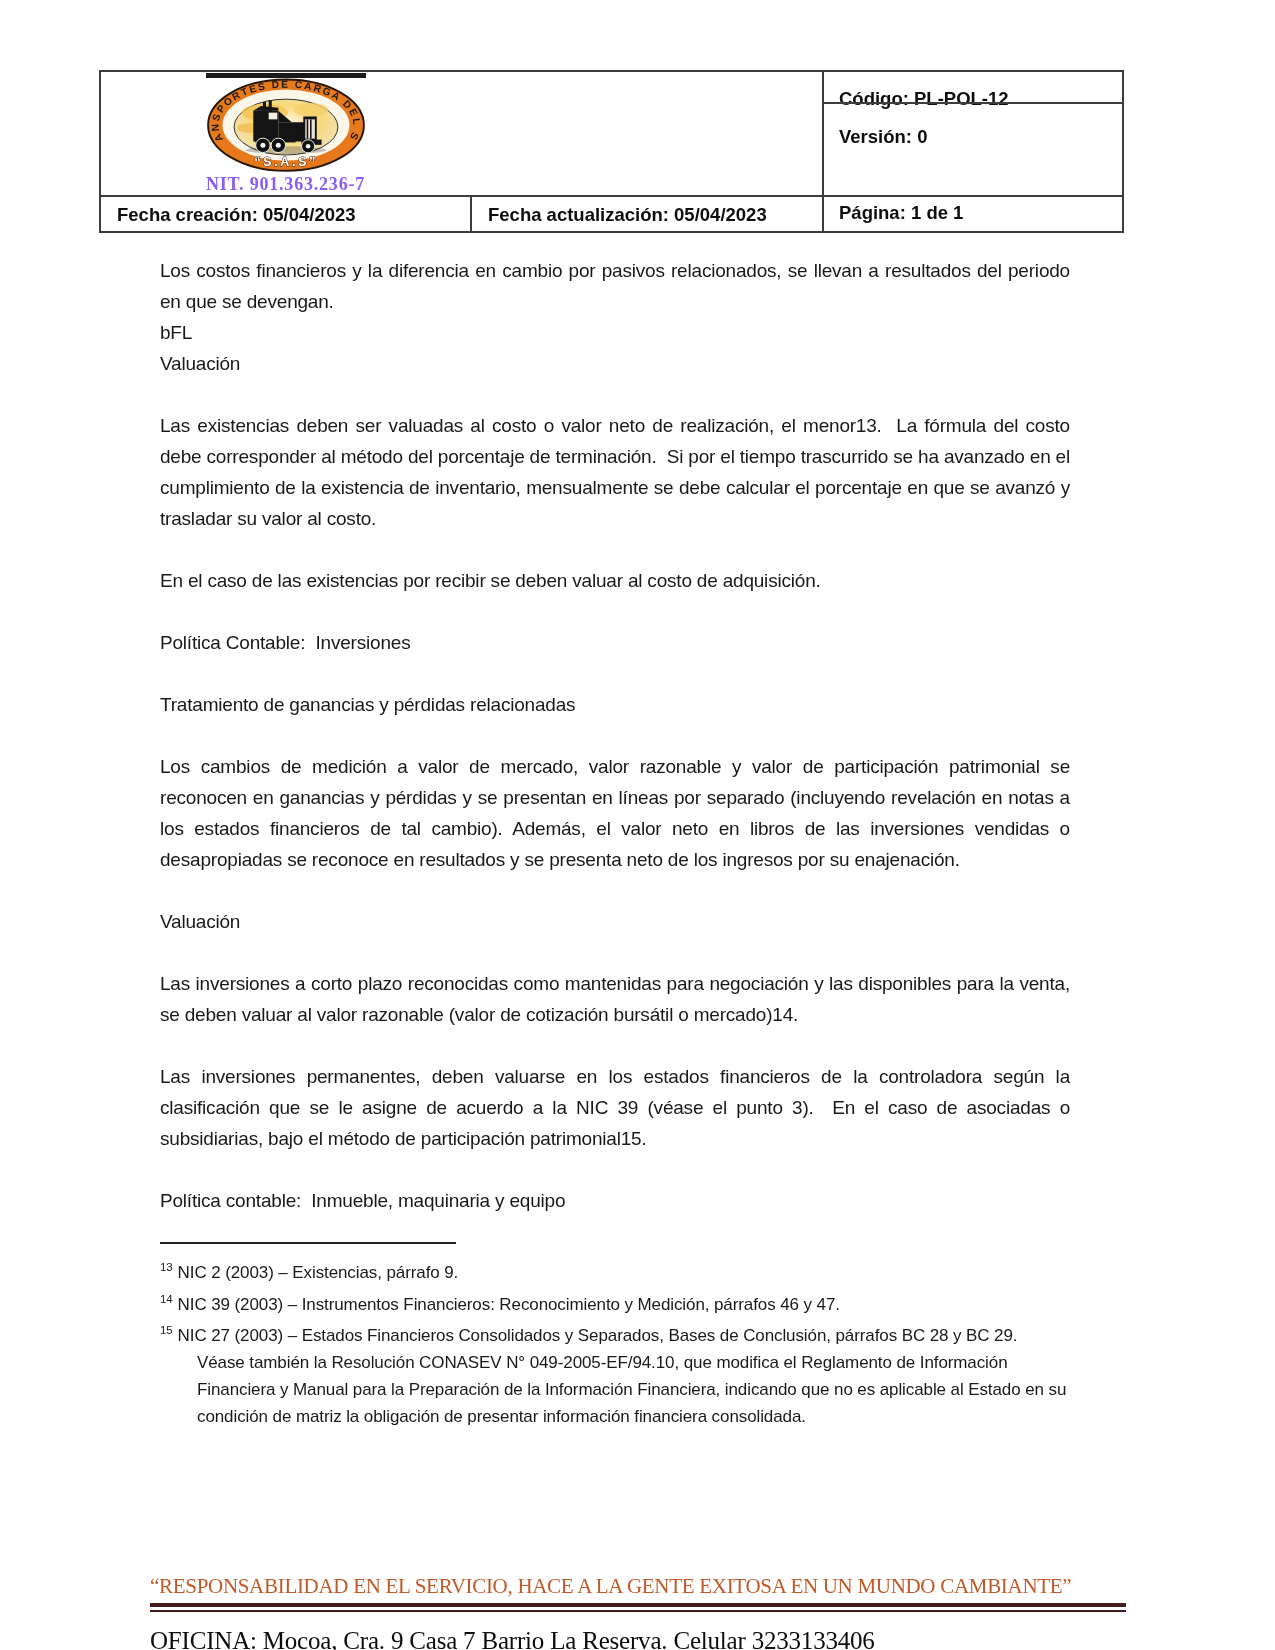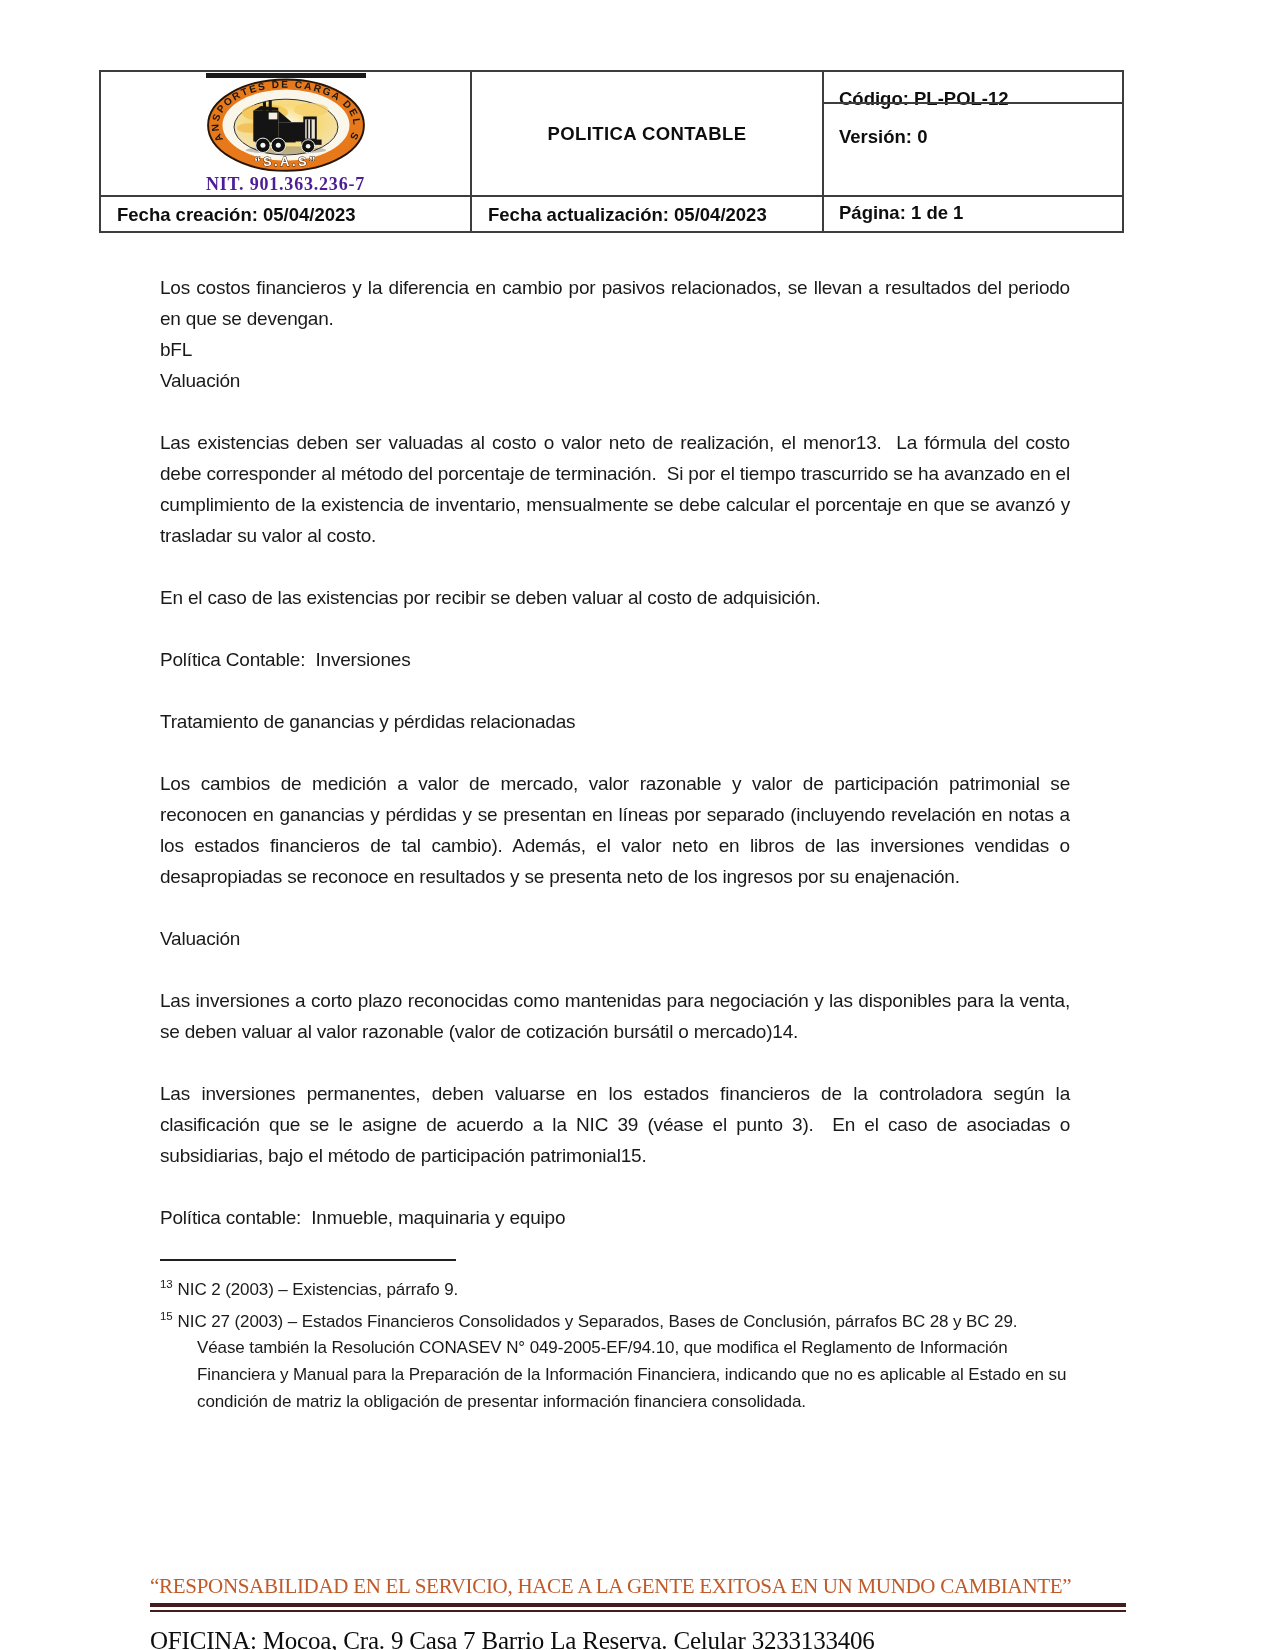--- a/index.html
+++ b/index.html
@@ -32,25 +32,25 @@
   }
   .cell{box-sizing:border-box;}
   .c-logo{grid-area:1/1/3/2;display:flex;flex-direction:column;align-items:center;padding-top:1px;}
   .c-title{grid-area:1/2/3/3;border-left:2px solid var(--border-gray);display:flex;align-items:center;justify-content:center;letter-spacing:.4px;}
   .c-codigo{grid-area:1/3/2/4;border-left:2px solid var(--border-gray);padding:16px 0 0 15px;}
   .c-version{grid-area:2/3/3/4;border-left:2px solid var(--border-gray);border-top:2px solid var(--border-gray);padding:22px 0 0 15px;}
   .c-f1{grid-area:3/1/4/2;border-top:2px solid var(--border-gray);padding:7px 0 0 16px;}
   .c-f2{grid-area:3/2/4/3;border-top:2px solid var(--border-gray);border-left:2px solid var(--border-gray);padding:7px 12px 0 16px;}
   .c-pag{grid-area:3/3/4/4;border-top:2px solid var(--border-gray);border-left:2px solid var(--border-gray);padding:5px 0 0 15px;}
   .logo-topbar{width:160px;height:5px;background:#1a1a1a;}
-  .nit{font-family:"Liberation Serif", serif;font-size:18px;font-weight:bold;letter-spacing:.8px;margin-top:0;color:#4c1d95;}
+  .nit{font-family:"Liberation Serif", serif;font-size:18px;font-weight:bold;letter-spacing:.8px;margin-top:0;color:#8b5cf6;}
 
   
   .doc-body{position:absolute;left:160px;top:233px;width:910px;}
-  .content{padding-top:39px;}
+  .content{padding-top:22px;}
   p.para{
     margin:0;font-size:19px;line-height:31px;letter-spacing:-0.2px;
     text-align:justify;white-space:pre-wrap;color:#191919;
   }
   p.para.blank{text-align:left;}
 
   
   .fn-sep{width:296px;border:none;border-top:2px solid #202020;margin:26px 0 10px 0;}
   .footnote{
     font-size:17px;line-height:27px;color:#1a1a1a;letter-spacing:-0.1px;
@@ -119,21 +119,20 @@
         </g>
         <path id="arcPath" d="M 18.2 62.3 A 70 39 0 1 1 149.8 62.3" fill="none"></path>
         <text font-size="10.5" font-weight="bold" fill="#181818" letter-spacing="1" style="font-family:'Liberation Sans',sans-serif">
           <textPath href="#arcPath" startOffset="50%" text-anchor="middle" textLength="242">TRANSPORTES DE CARGA DEL SUR</textPath>
         </text>
         <text x="84" y="91" text-anchor="middle" font-size="13.5" font-weight="bold" fill="#ffffff" stroke="#30180a" stroke-width="0.9" paint-order="stroke" letter-spacing="2.5" style="font-family:'Liberation Sans',sans-serif">“S.A.S”</text>
       </svg>
       <div class="nit">NIT. 901.363.236-7</div>
     </div>
 
-    <div class="cell c-title">POLITICA CONTABLE</div>
     <div class="cell c-codigo">Código: PL-POL-12</div>
     <div class="cell c-version">Versión: 0</div>
     <div class="cell c-f1">Fecha creación: 05/04/2023</div>
     <div class="cell c-f2">Fecha actualización: 05/04/2023</div>
     <div class="cell c-pag">Página: 1 de 1</div>
   </div>
 
   <div class="doc-body">
     <div class="content">
         <p class="para">Los costos financieros y la diferencia en cambio por pasivos relacionados, se llevan a resultados del periodo en que se devengan.</p>
@@ -154,20 +153,21 @@
         <p class="para blank">&nbsp;</p>
         <p class="para">Las inversiones a corto plazo reconocidas como mantenidas para negociación y las disponibles para la venta, se deben valuar al valor razonable (valor de cotización bursátil o mercado)14.</p>
         <p class="para blank">&nbsp;</p>
         <p class="para">Las inversiones permanentes, deben valuarse en los estados financieros de la controladora según la clasificación que se le asigne de acuerdo a la NIC 39 (véase el punto 3).  En el caso de asociadas o subsidiarias, bajo el método de participación patrimonial15.</p>
         <p class="para blank">&nbsp;</p>
         <p class="para">Política contable:  Inmueble, maquinaria y equipo</p>
       </div>
     <hr class="fn-sep">
     <div>
         <div class="footnote"><sup class="fn-num">13</sup><span class="fn-text">NIC 2 (2003) – Existencias, párrafo 9.</span></div>
+        <div class="footnote"><sup class="fn-num">14</sup><span class="fn-text">NIC 39 (2003) – Instrumentos Financieros: Reconocimiento y Medición, párrafos 46 y 47.</span></div>
         <div class="footnote"><sup class="fn-num">15</sup><span class="fn-text">NIC 27 (2003) – Estados Financieros Consolidados y Separados, Bases de Conclusión, párrafos BC 28 y BC 29.  Véase también la Resolución CONASEV N° 049-2005-EF/94.10, que modifica el Reglamento de Información Financiera y Manual para la Preparación de la Información Financiera, indicando que no es aplicable al Estado en su condición de matriz la obligación de presentar información financiera consolidada.</span></div>
       </div>
   </div>
 
   <div class="footer">
     <div class="slogan">“RESPONSABILIDAD EN EL SERVICIO, HACE A LA GENTE EXITOSA EN UN MUNDO CAMBIANTE”</div>
     <div class="rule-thick"></div>
     <div class="rule-thin"></div>
     <div class="office">OFICINA: Mocoa, Cra. 9 Casa 7 Barrio La Reserva. Celular 3233133406</div>
     <div class="email-line">

